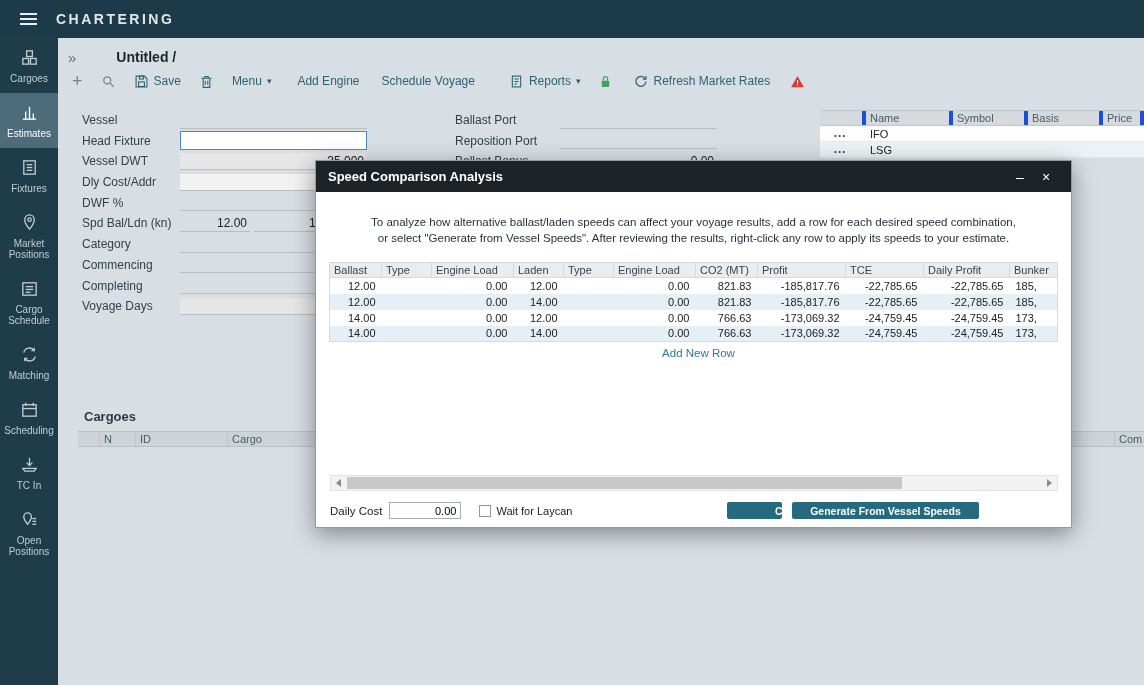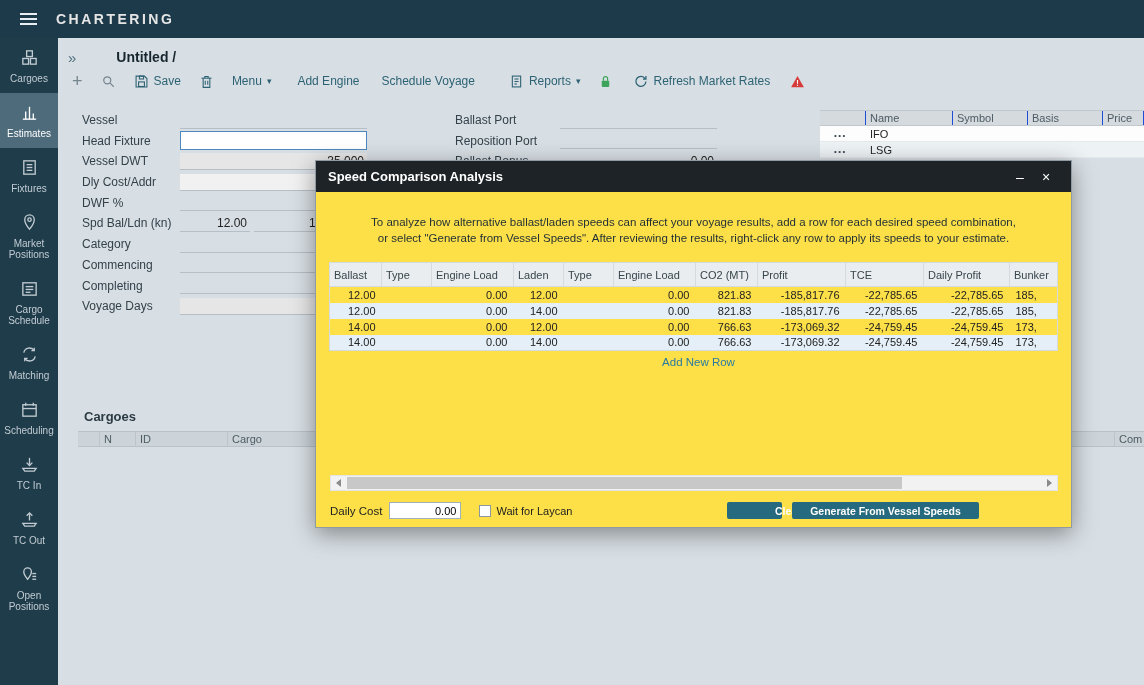--- a/index.html
+++ b/index.html
@@ -55,49 +55,49 @@
   .inp.lightbox { background:#f1f1f1; }
   .rnum { text-align:right; }
   .form-left { position:absolute; left:24px; top:14px; width:285px; }
   .form-right { position:absolute; left:397px; top:14px; width:262px; }
   .form-right .flabel { flex:0 0 105px; }
 
   
   .market-panel { position:absolute; top:13px; right:0; width:324px; font-size:11px; }
   .mp-header, .mp-row { display:flex; height:16px; align-items:center; }
   .mp-header { background:#d5dade; border-top:1px solid #c0c8cd; border-bottom:1px solid #c0c8cd; color:#4c5b64; }
-  .mp-header .mp-cell { border-right:1px solid #1d4ed8; height:100%; display:flex; align-items:center; padding:0 4px; }
+  .mp-header .mp-cell { border-right:4px solid #1d4ed8; height:100%; display:flex; align-items:center; padding:0 4px; }
   .mp-row .mp-cell { padding:0 4px; }
   .mp-c0 { width:46px; } .mp-c1 { width:87px; } .mp-c2 { width:75px; } .mp-c3 { width:75px; } .mp-c4 { flex:1; }
   .mp-row { background:#fdfdfd; border-bottom:1px solid #e4e9ec; }
   .mp-row.alt { background:#edf2f5; }
   .dots { color:#3c4a52; font-size:8px; letter-spacing:1.5px; margin-left:10px; cursor:pointer; }
 
   
   .cargoes { position:absolute; left:0; right:0; top:312px; }
   .cargoes-title { margin:0 0 7px 26px; font-weight:bold; font-size:13px; color:#2b3a43; }
   .cargo-header { display:flex; height:16px; margin-left:20px; background:#ccd4d9;
     border-top:1px solid #b9c2c8; border-bottom:1px solid #b9c2c8;
     font-size:11px; color:#4c5b64; align-items:center; }
   .ch-cell { height:100%; display:flex; align-items:center; padding:0 4px; border-right:1px solid #bcc5ca; }
   .ch-c0 { width:22px; } .ch-c1 { width:36px; } .ch-c2 { width:92px; } .ch-c3 { flex:1; border-right:none; }
   .ch-c4 { width:30px; border-right:none; border-left:1px solid #bcc5ca; }
 
   
   .modal { position:absolute; left:315px; top:160px; width:757px; height:368px;
-    background:#fde047; border:1px solid #8f9aa2; box-shadow:0 6px 22px rgba(0,0,0,.4); z-index:30; }
+    background:#ffffff; border:1px solid #8f9aa2; box-shadow:0 6px 22px rgba(0,0,0,.4); z-index:30; }
   .modal-header { height:31px; background:#1e2327; color:#fff; display:flex; align-items:center; padding:0 12px; }
   .modal-title { flex:1; font-weight:bold; font-size:13px; }
   .win-btn { width:26px; text-align:center; cursor:pointer; font-size:14px; color:#fff; }
   .modal-desc { margin-top:23px; text-align:center; font-size:11.5px; color:#1f2d35; line-height:15.5px; }
 
   .speed-table { width:728px; margin:16px auto 0; border-collapse:collapse; table-layout:fixed;
     font-size:11px; border:1px solid #d4dadd; }
   .speed-table th { background:#eaedef; border:1px solid #d4dadd; font-weight:normal;
-    text-align:left; padding:0 4px; height:24px; color:#37454d; overflow:hidden; white-space:nowrap; }
+    text-align:left; padding:0 4px; height:15px; color:#37454d; overflow:hidden; white-space:nowrap; }
   .speed-table td { height:16px; padding:0 6px; overflow:hidden; white-space:nowrap; }
   .speed-table tbody tr:nth-child(even) { background:#e4eff7; }
   .cell-num { text-align:right; }
   .cell-cut { text-align:left; }
 
   .add-row-link { text-align:center; margin-top:5px; font-size:11.5px; color:#2a7aa1; cursor:pointer;margin-left:10px; }
 
   .hscroll { position:absolute; left:14px; top:314px; width:728px; height:16px;
     background:#f2f2f2; border:1px solid #e3e3e3; display:flex; align-items:center; }
   .scroll-arrow { width:15px; height:100%; display:flex; align-items:center; justify-content:center; cursor:pointer; }
@@ -192,28 +192,20 @@
         </svg></span>
     <span>Scheduling</span>
   </div>
   <div class="side-item">
     <span><svg viewBox="0 0 20 20">
           <path d="M3 14h14l-2 3H5z"></path>
           <path d="M10 3v7"></path>
           <path d="M7 8l3 3 3-3"></path>
         </svg></span>
     <span>TC In</span>
-  </div>
-  <div class="side-item">
-    <span><svg viewBox="0 0 20 20">
-          <path d="M3 14h14l-2 3H5z"></path>
-          <path d="M10 11V4"></path>
-          <path d="M7 6l3-3 3 3"></path>
-        </svg></span>
-    <span>TC Out</span>
   </div>
   <div class="side-item">
     <span><svg viewBox="0 0 20 20">
           <path d="M8 3a4 4 0 0 1 4 4c0 3-4 8-4 8S4 10 4 7a4 4 0 0 1 4-4z"></path>
           <path d="M13 9h4"></path>
           <path d="M13 12h4"></path>
           <path d="M13 15h4"></path>
         </svg></span>
     <span>Open Positions</span>
   </div>

